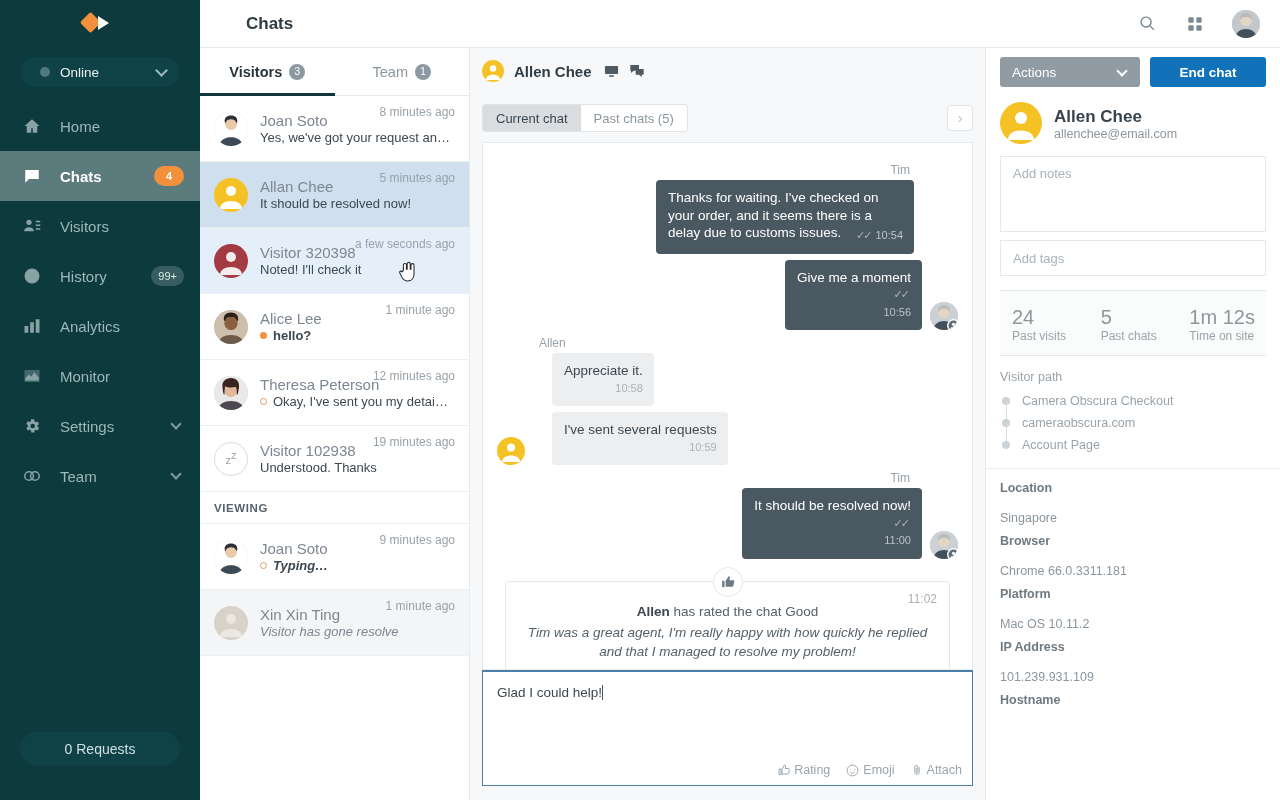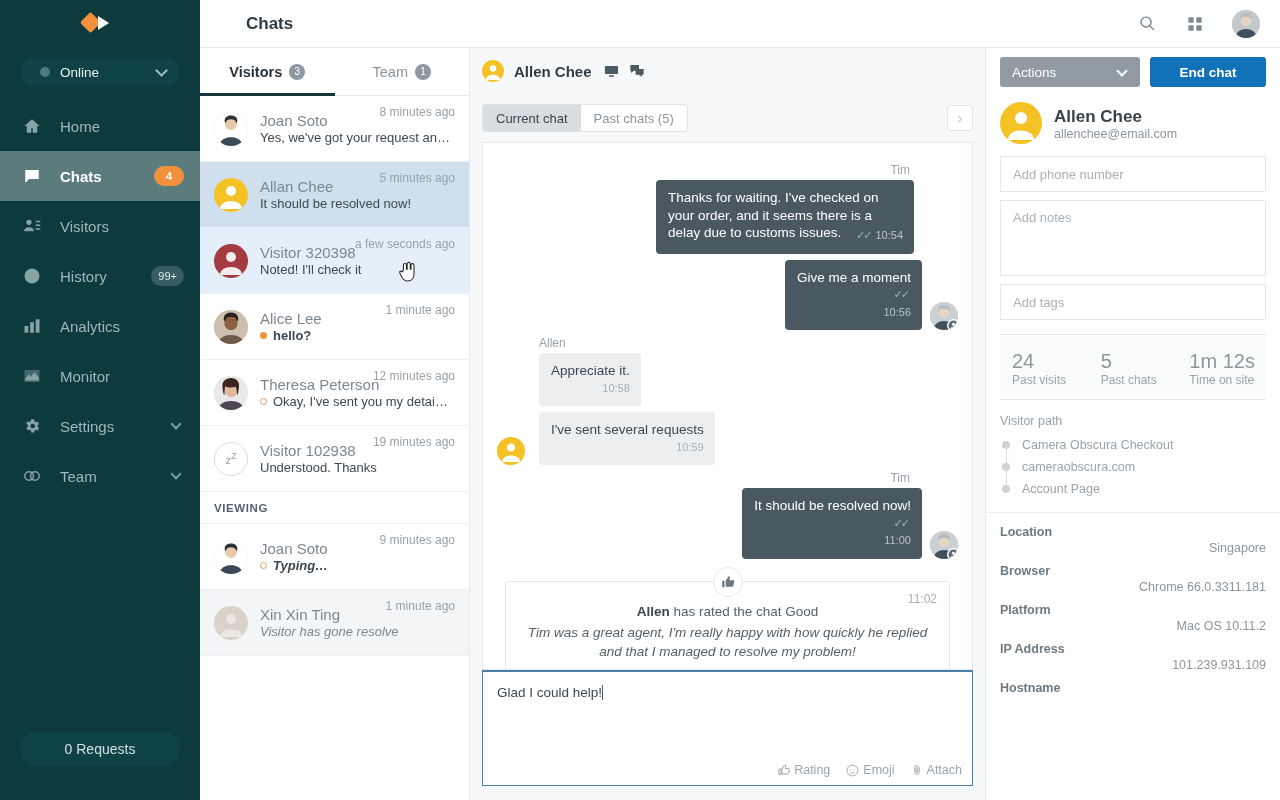--- a/index.html
+++ b/index.html
@@ -171,21 +171,21 @@
     margin: 0 12px; background: #fff; border: 1px solid #e6eaec; flex: 1;
     overflow: hidden; padding: 14px 14px 6px 14px;
   }
   .msg-row { display: flex; margin-bottom: 6px; }
   .msg-row.out { justify-content: flex-end; }
   .lbl { font-size: 12px; color: #98a2aa; margin: 6px 0 3px 0; }
   .lbl.right { text-align: right; padding-right: 48px; }
   .lbl.left { padding-left: 42px; }
   .bubble {
     max-width: 270px; border-radius: 4px; padding: 9px 11px 9px 12px;
-    font-size: 13.5px; line-height: 17.5px; position: relative;
+    font-size: 13.5px; line-height: 17.5px; position: relative; margin-left: 13px;
   }
   .bubble.out { background: #4a5862; color: #fff; margin-right: 8px; }
   .bubble.in { background: #eceef0; color: #3c4851; }
   .time { font-size: 11px; color: #a8b1b8; margin-left: 7px; white-space: nowrap; }
   .bubble.out .time { color: #b9c3ca; }
   .ticks { display:inline-block; margin-right: 3px; color:#aab4bb; font-size: 11px; letter-spacing:-2px; }
   .inline-b { display: flex; align-items: flex-end; flex-direction: column; }
   .av-sm { width: 28px; height: 28px; border-radius: 50%; overflow: hidden; position: relative; background:#cfd4d8; flex:0 0 28px; align-self: flex-end; }
   .av-sm .mini {
     position:absolute; right:-2px; bottom:-2px; width:13px;height:13px;border-radius:50%;
@@ -246,21 +246,21 @@
   .stat .v { font-size: 20px; color: #8d979e; line-height: 24px; }
   .stat .k { font-size: 12px; color: #9aa4ab; }
   .vp { padding: 14px 14px 12px 14px; border-bottom: 1px solid #eceff1; }
   .vp-title { font-size: 12.5px; color: #9aa4ab; margin-bottom: 6px; }
   .vp-item { display: flex; align-items: center; font-size: 12.5px; color: #9aa4ab; height: 22px; position: relative; padding-left: 22px; }
   .vp-item .bullet { position:absolute; left: 2px; width: 8px; height: 8px; border-radius: 50%; background: #ccd3d7; }
   .vp-item .line { position:absolute; left: 5.5px; top: 11px; width: 1px; height: 22px; background: #d7dde0; }
   .meta { padding: 12px 14px 0 14px; }
   .meta .k { font-size: 12.5px; font-weight: bold; color: #6e7a82; margin-top: 9px; }
   .meta .k:first-child { margin-top: 0; }
-  .meta .v { font-size: 12.5px; color: #8c969e; margin-top: 2px; text-align: right; }
+  .meta .v { font-size: 12.5px; color: #8c969e; margin-top: 16px; }
 
   .cursor-hand { position: absolute; left: 405px; top: 290px; width: 18px; height: 22px; z-index: 50; }
 </style>
 </head>
 <body>
 
 <div class="app">
 
   <div class="sidebar">
     <div class="logo-wrap">
@@ -694,23 +694,20 @@
                 <circle cx="21" cy="16" r="6" fill="#fff"></circle>
                 <path d="M8 38c0-6.2 5.8-9.6 13-9.6s13 3.4 13 9.6z" fill="#fff"></path>
               </svg>
           </div>
           <div>
             <div class="pp-name">Allen Chee</div>
             <div class="pp-mail">allenchee@email.com</div>
           </div>
         </div>
 
-        <div class="field">
-            <span>Add phone number</span>
-          </div>
         <div class="field tall">
             <span>Add notes</span>
           </div>
         <div class="field">
             <span>Add tags</span>
           </div>
 
         <div class="stats">
           <div class="stat">
             <div class="v">24</div>

